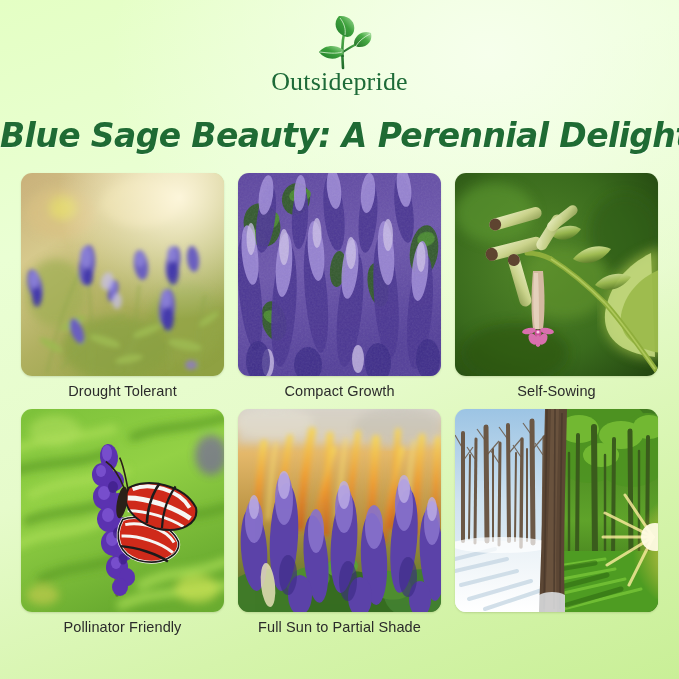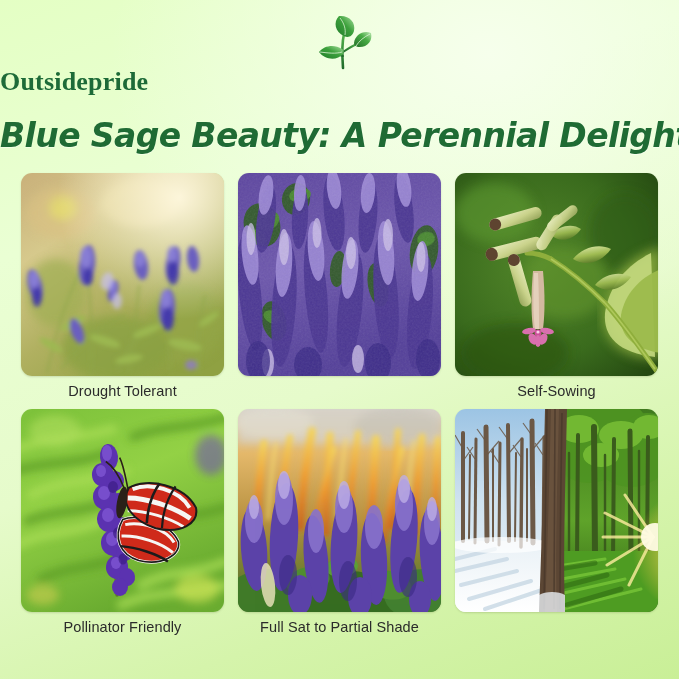--- a/index.html
+++ b/index.html
@@ -17,21 +17,21 @@
       radial-gradient(ellipse 90% 70% at 72% 8%, #f6ffec 0%, rgba(246,255,236,0) 62%),
       linear-gradient(160deg, #e4ffc4 0%, #eaffd4 28%, #e6fbcb 55%, #d5f4ab 80%, #c9ef97 100%);
   }
 
   
   .logo-wrap {
     position: absolute;
     left: 0;
     top: 12px;
     width: 679px;
-    font-weight: bold;
+    text-align: center;
   }
   .logo-mark {
     display: block;
     margin: 0 auto;
     width: 86px;
     height: 58px;
   }
   .logo-word {
     display: block;
     margin-top: -2px;
@@ -305,20 +305,21 @@
             <g fill="#3a2a86" opacity=".75">
               <ellipse cx="20" cy="188" rx="12" ry="20"></ellipse>
               <ellipse cx="70" cy="192" rx="14" ry="18"></ellipse>
               <ellipse cx="140" cy="190" rx="13" ry="20"></ellipse>
               <ellipse cx="190" cy="186" rx="12" ry="20"></ellipse>
             </g>
           </g>
           <rect width="203" height="203" filter="url(#t2n)" opacity=".35"></rect>
         </svg>
       </div>
+      <div class="caption">Compact Growth</div>
     </div>
 
     <div class="cell">
       <div class="tile">
         <svg viewBox="0 0 203 203" preserveAspectRatio="none">
           <defs>
             <radialGradient id="t4bg" cx="0.42" cy="0.45" r="0.85">
               <stop offset="0%" stop-color="#53872a"></stop>
               <stop offset="55%" stop-color="#3a6b1d"></stop>
               <stop offset="100%" stop-color="#1d3d0d"></stop>
@@ -591,21 +592,21 @@
               <ellipse cx="110" cy="172" rx="9" ry="20"></ellipse>
               <ellipse cx="170" cy="168" rx="9" ry="20"></ellipse>
             </g>
           </g>
 
           <g fill="#e6e0b8" opacity=".85">
             <ellipse cx="30" cy="176" rx="7" ry="22" transform="rotate(-6 30 176)"></ellipse>
           </g>
         </svg>
       </div>
-      <div class="caption">Full Sat to Partial Shade</div>
+      <div class="caption">Full Sun to Partial Shade</div>
     </div>
 
     <div class="cell">
       <div class="tile">
         <svg viewBox="0 0 203 203" preserveAspectRatio="none">
           <defs>
             <linearGradient id="skyw" x1="0" y1="0" x2="0" y2="1">
               <stop offset="0%" stop-color="#9cc4e4"></stop>
               <stop offset="45%" stop-color="#cfe2ef"></stop>
               <stop offset="100%" stop-color="#eef4f8"></stop>

